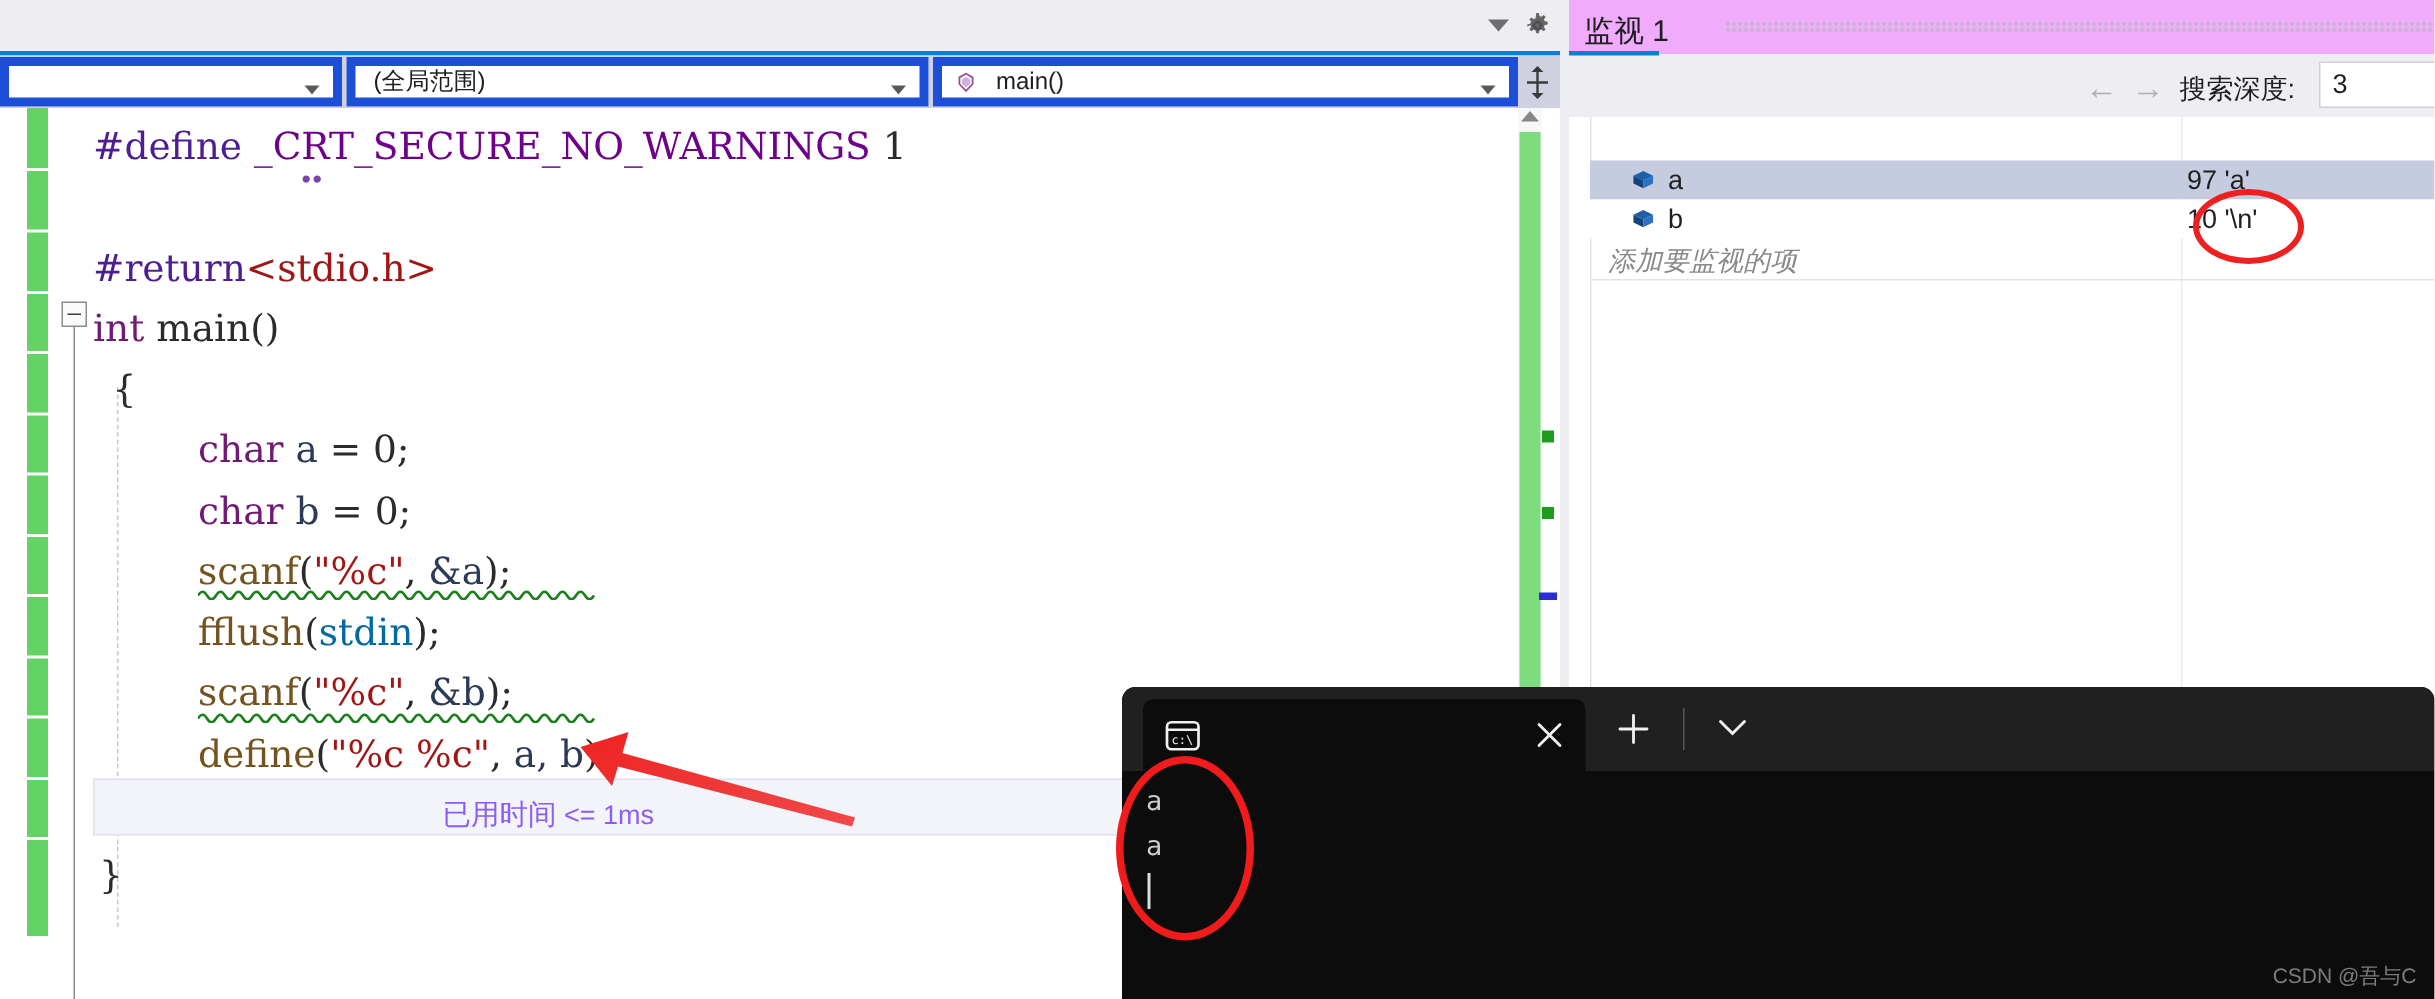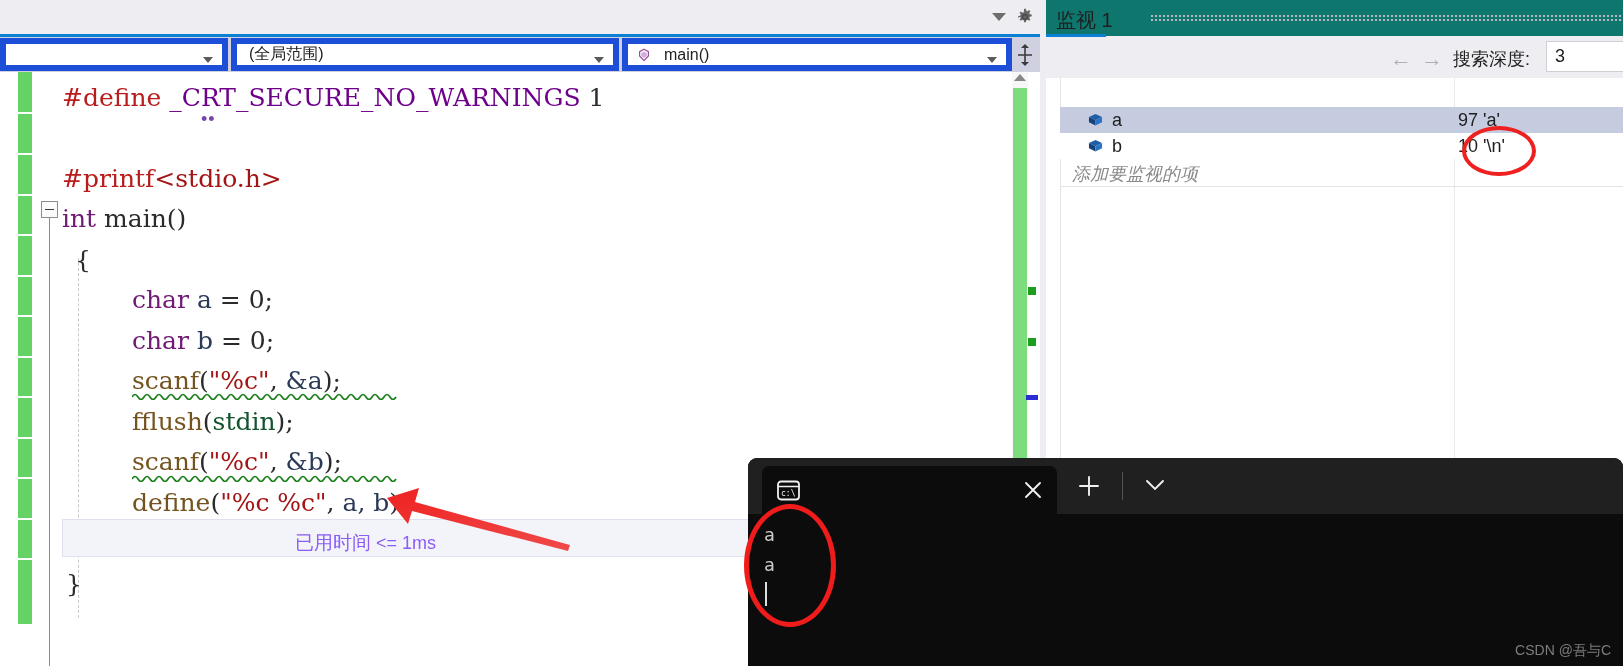--- a/index.html
+++ b/index.html
@@ -41,28 +41,28 @@
     border:1px solid #8c8c8c;background:#fbfbfb;box-sizing:border-box;}
   #collapse-box:after{content:"";position:absolute;left:3px;top:7px;width:9px;height:1px;background:#3c3c3c;}
   #collapse-line{position:absolute;left:49px;top:146px;width:1px;height:455px;background:#8c8c8c;}
   .indent-guide{position:absolute;left:78px;top:186px;width:0;height:360px;
     border-left:1px dashed #c8c8c8;}
 
   #code{position:absolute;left:62px;top:0;font-family:"DejaVu Serif", serif;
     font-size:25px;line-height:40.5px;color:#2b2b2b;white-space:pre;}
   .ln{position:absolute;left:0;white-space:pre;}
   .kw{color:#701a75;}
-  .pp{color:#b91c1c;}
+  .pp{color:#4c1d95;}
   .mac{color:#6f008a;}
   .str{color:#a31515;}
   .inc{color:#a31515;}
   .fn{color:#74531f;}
   .var{color:#2b3a57;}
   .ret{color:#8f08c4;}
-  .stdin{color:#14532d;}
+  .stdin{color:#0369a1;}
   .num{color:#2b2b2b;}
   .punct{color:#2b2b2b;}
 
   .sq-under{position:absolute;height:7px;overflow:hidden;}
 
   
   #current-line{position:absolute;left:62px;top:447px;width:1620px;height:38px;
     border:1px solid #dfe1ef;background:#f3f4fa;box-sizing:border-box;}
   #elapsed{position:absolute;left:295px;top:458px;font-size:18px;color:#8b5cf6;
     font-family:"Liberation Sans", sans-serif;white-space:nowrap;}
@@ -74,21 +74,21 @@
   
   #edit-scroll{position:absolute;left:1012px;top:72px;width:16px;height:594px;background:#f7f7f7;}
   #edit-scroll-up{position:absolute;left:1014px;top:74px;width:0;height:0;
     border-left:6px solid transparent;border-right:6px solid transparent;border-bottom:7px solid #868686;}
   #edit-thumb{position:absolute;left:1013px;top:88px;width:14px;height:370px;background:#7ddc7d;}
   .marker{position:absolute;left:1028px;width:8px;height:8px;}
 
   
   #watch-pane{position:absolute;left:1040px;top:0;width:583px;height:666px;background:#eeeef2;}
   #watch-left-edge{position:absolute;left:0;top:0;width:6px;height:666px;background:#eeeef2;}
-  #watch-title-row{position:absolute;left:6px;top:0;width:577px;height:36px;background:#0f766e;}
+  #watch-title-row{position:absolute;left:6px;top:0;width:577px;height:36px;background:#f0abfc;}
   #watch-title{position:absolute;left:10px;top:7px;font-size:20px;color:#1e1e1e;}
   #title-dots{position:absolute;left:104px;top:14px;right:0;height:8px;
     background-image:radial-gradient(#b9b9c4 1px, transparent 1.2px);
     background-size:4px 4px;}
   #watch-underline{position:absolute;left:6px;top:34px;width:60px;height:3px;background:#0b7fd4;}
 
   #watch-toolbar{position:absolute;left:6px;top:38px;width:577px;height:38px;background:#eeeef2;}
   #search-box{position:absolute;left:4px;top:3px;width:327px;height:32px;background:#ffffff;
     border:1px solid #cfcfd6;box-sizing:border-box;display:flex;align-items:center;}
   #search-placeholder{font-size:17px;color:#6f6f6f;padding-left:8px;}
@@ -214,21 +214,21 @@
     <div id="collapse-line"></div>
 
     <div class="indent-guide"></div>
 
     <div id="current-line"></div>
 
     <div id="code">
       
       <div class="ln" style="top:6px"><span class="pp">#define</span><span class="punct"> </span><span class="mac">_CRT_SECURE_NO_WARNINGS</span><span class="punct"> </span><span class="num">1</span></div>
       
-      <div class="ln" style="top:87px"><span class="pp">#printf</span><span class="inc">&lt;stdio.h&gt;</span></div>
+      <div class="ln" style="top:87px"><span class="pp">#return</span><span class="inc">&lt;stdio.h&gt;</span></div>
       
       <div class="ln" style="top:127px"><span class="kw">int</span><span class="punct"> </span><span class="punct">main()</span></div>
       
       <div class="ln" style="top:168px"><span class="punct" style="padding-left:13px">{</span></div>
       
       <div class="ln" style="top:208px"><span style="padding-left:70px"></span><span class="kw">char</span><span class="punct"> </span><span class="var">a</span><span class="punct"> </span><span class="punct">= 0;</span></div>
       
       <div class="ln" style="top:249px"><span style="padding-left:70px"></span><span class="kw">char</span><span class="punct"> </span><span class="var">b</span><span class="punct"> </span><span class="punct">= 0;</span></div>
       
       <div class="ln" style="top:289px"><span style="padding-left:70px"></span><span class="fn">scanf</span><span class="punct">(</span><span class="str">"%c"</span><span class="punct">, </span><span class="var">&amp;a</span><span class="punct">);</span></div>

